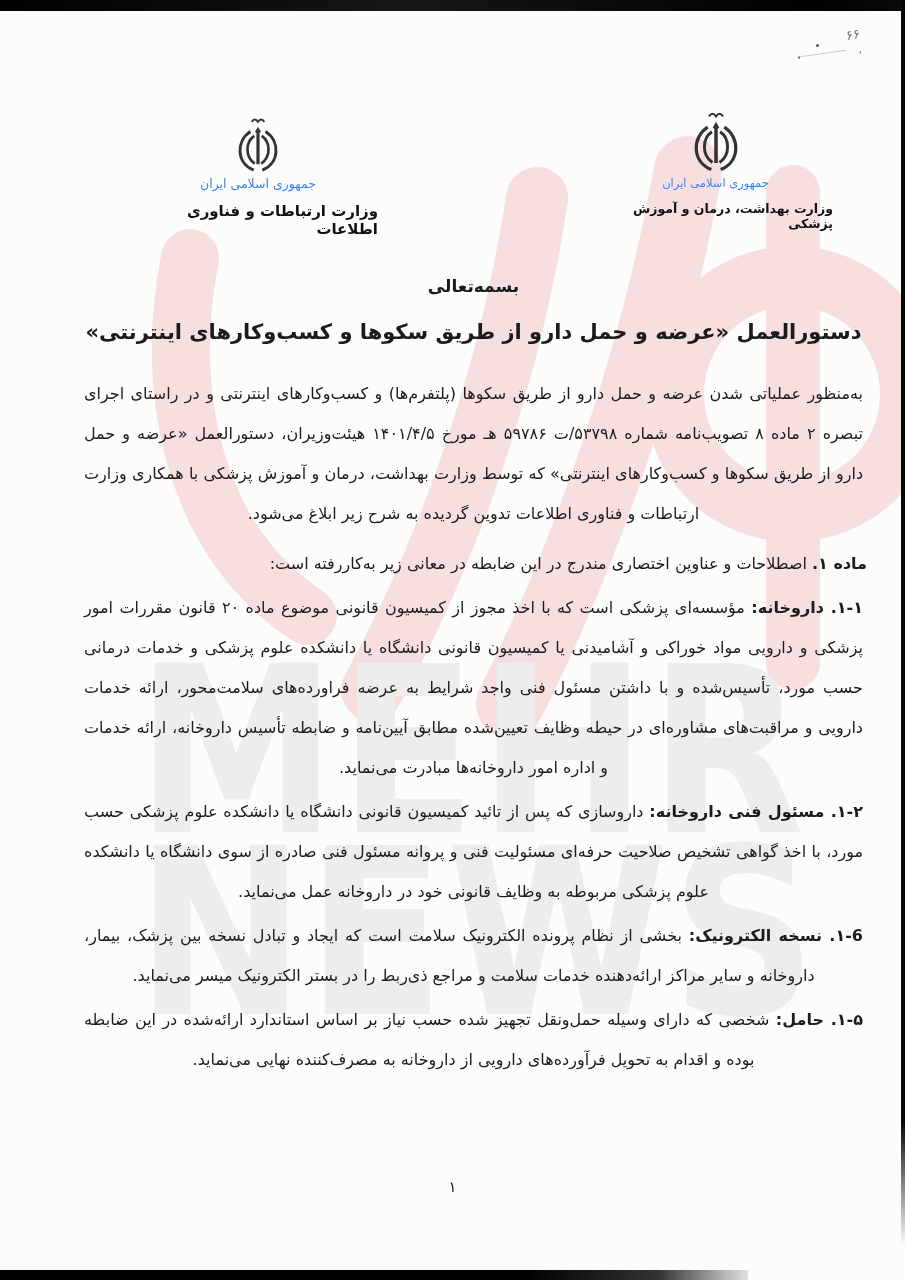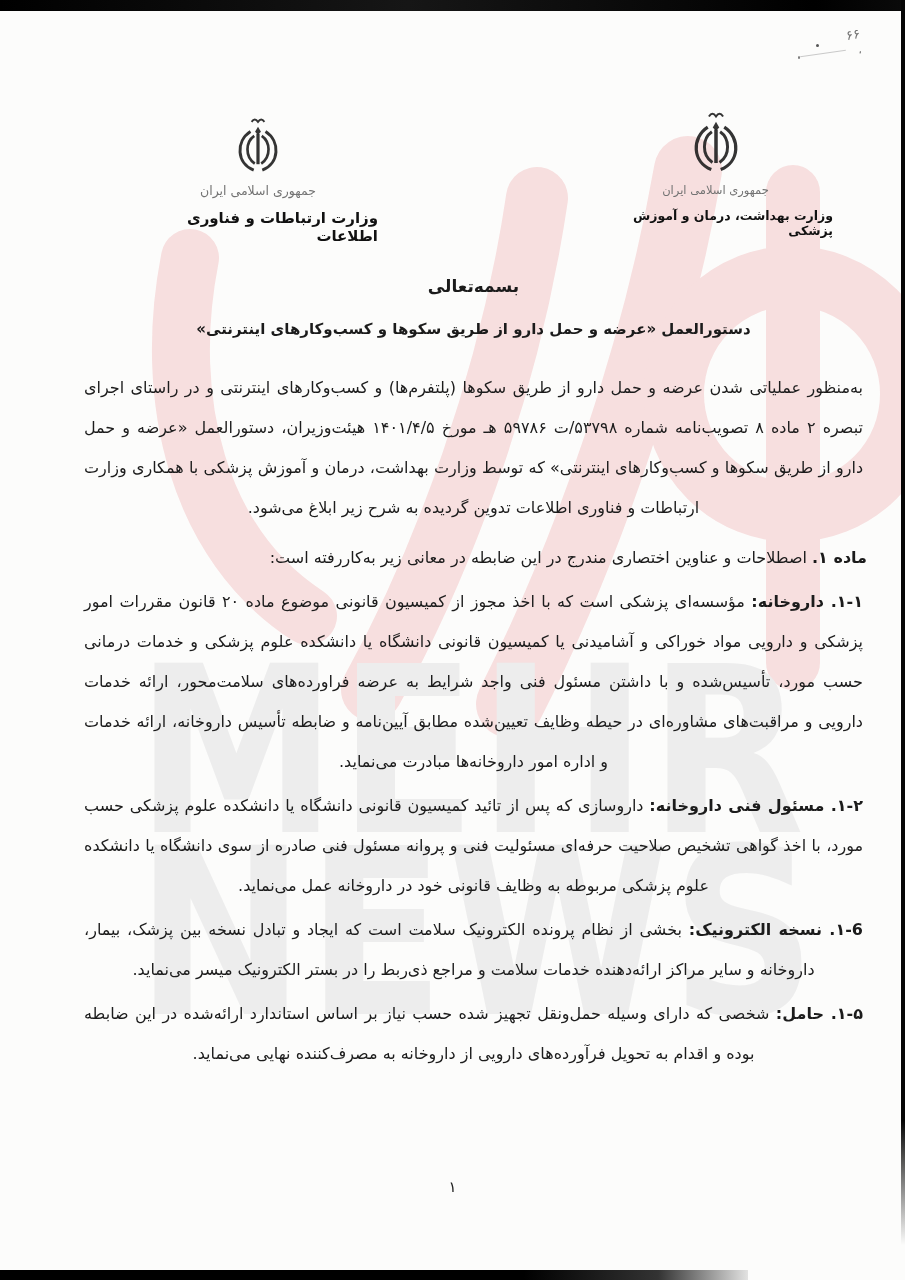--- a/index.html
+++ b/index.html
@@ -16,30 +16,30 @@
     color:#ededed;letter-spacing:2px;transform:scaleX(.87);transform-origin:left top;
     font-family:"DejaVu Sans",sans-serif;white-space:nowrap;
   }
   #wm-mehr{left:96px;top:636px;font-size:232px;}
   #wm-news{left:96px;top:818px;font-size:232px;}
   
   .lh{position:absolute;z-index:2;text-align:center;}
   .lh-left{left:138px;top:116px;width:240px;}
   .lh-right{left:598px;top:110px;width:235px;}
   .lh svg{display:block;margin:0 auto;}
-  .lh .l1{font-size:12px;margin-top:7px;color:#737373;}
+  .lh .l1{font-size:12px;color:#3b82f6;}
   .lh .l2{font-weight:bold;margin-top:11px;color:#111;text-align:right;}
   .lh-left .l1{font-size:12.5px;}
   .lh-left .l2{font-size:15px;}
   .lh-right .l1{font-size:11.5px;}
   .lh-right .l2{font-size:12.5px;}
   
   .content{position:absolute;z-index:2;top:276px;right:38px;left:80px;}
   .besmele{margin:0 0 24px;text-align:center;font-weight:bold;font-size:17px;}
-  .doc-title{margin:0 0 30px;text-align:center;font-weight:bold;font-size:15px;}
+  .doc-title{margin:0 0 30px;text-align:center;font-weight:bold;font-size:21px;}
   p.body{
     margin:4px;font-size:16px;line-height:40px;
     text-align:justify;text-align-last:center;color:#1c1c1c;
   }
   p.article-head{margin:10px 0 0;font-size:16px;line-height:40px;text-align:right;}
   .intro{margin-bottom:10px;}
   b.lbl{font-weight:bold;}
   
   .page-num{position:absolute;z-index:2;left:0;right:0;bottom:84px;text-align:center;font-size:15px;color:#222;}
   

